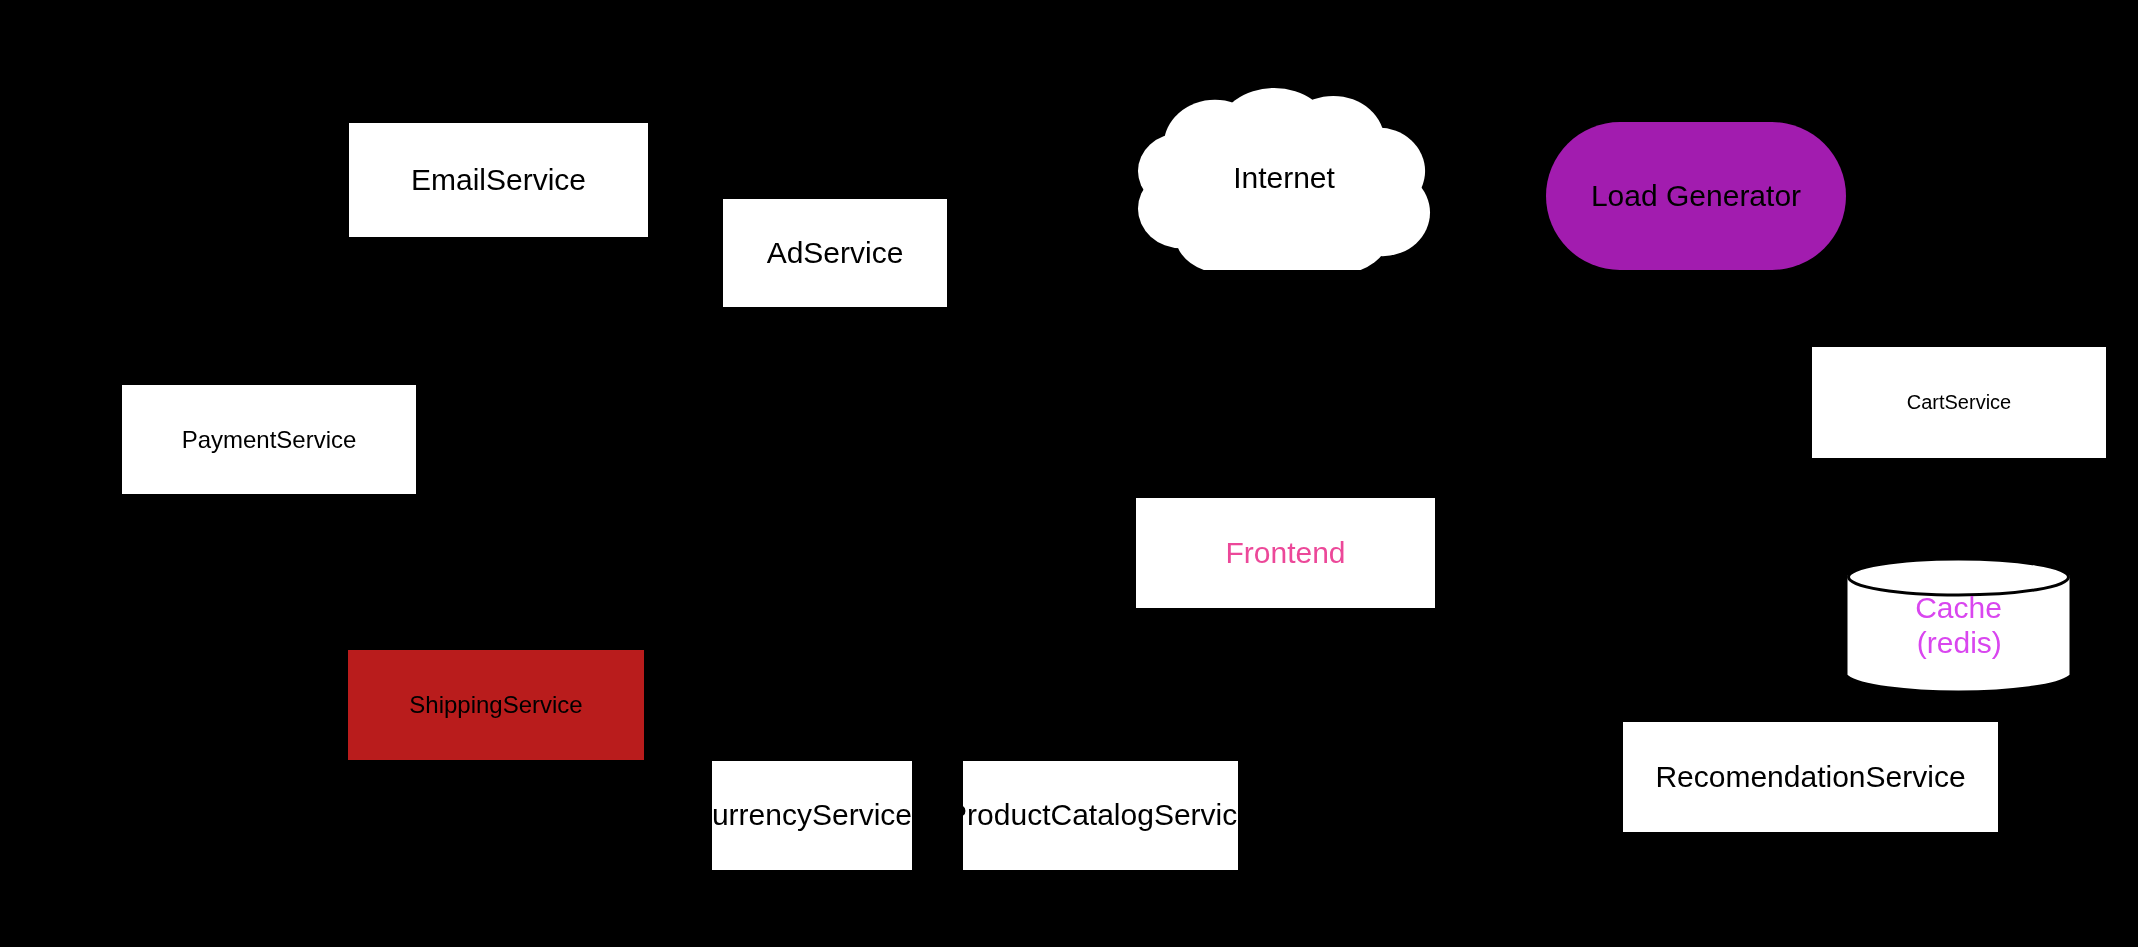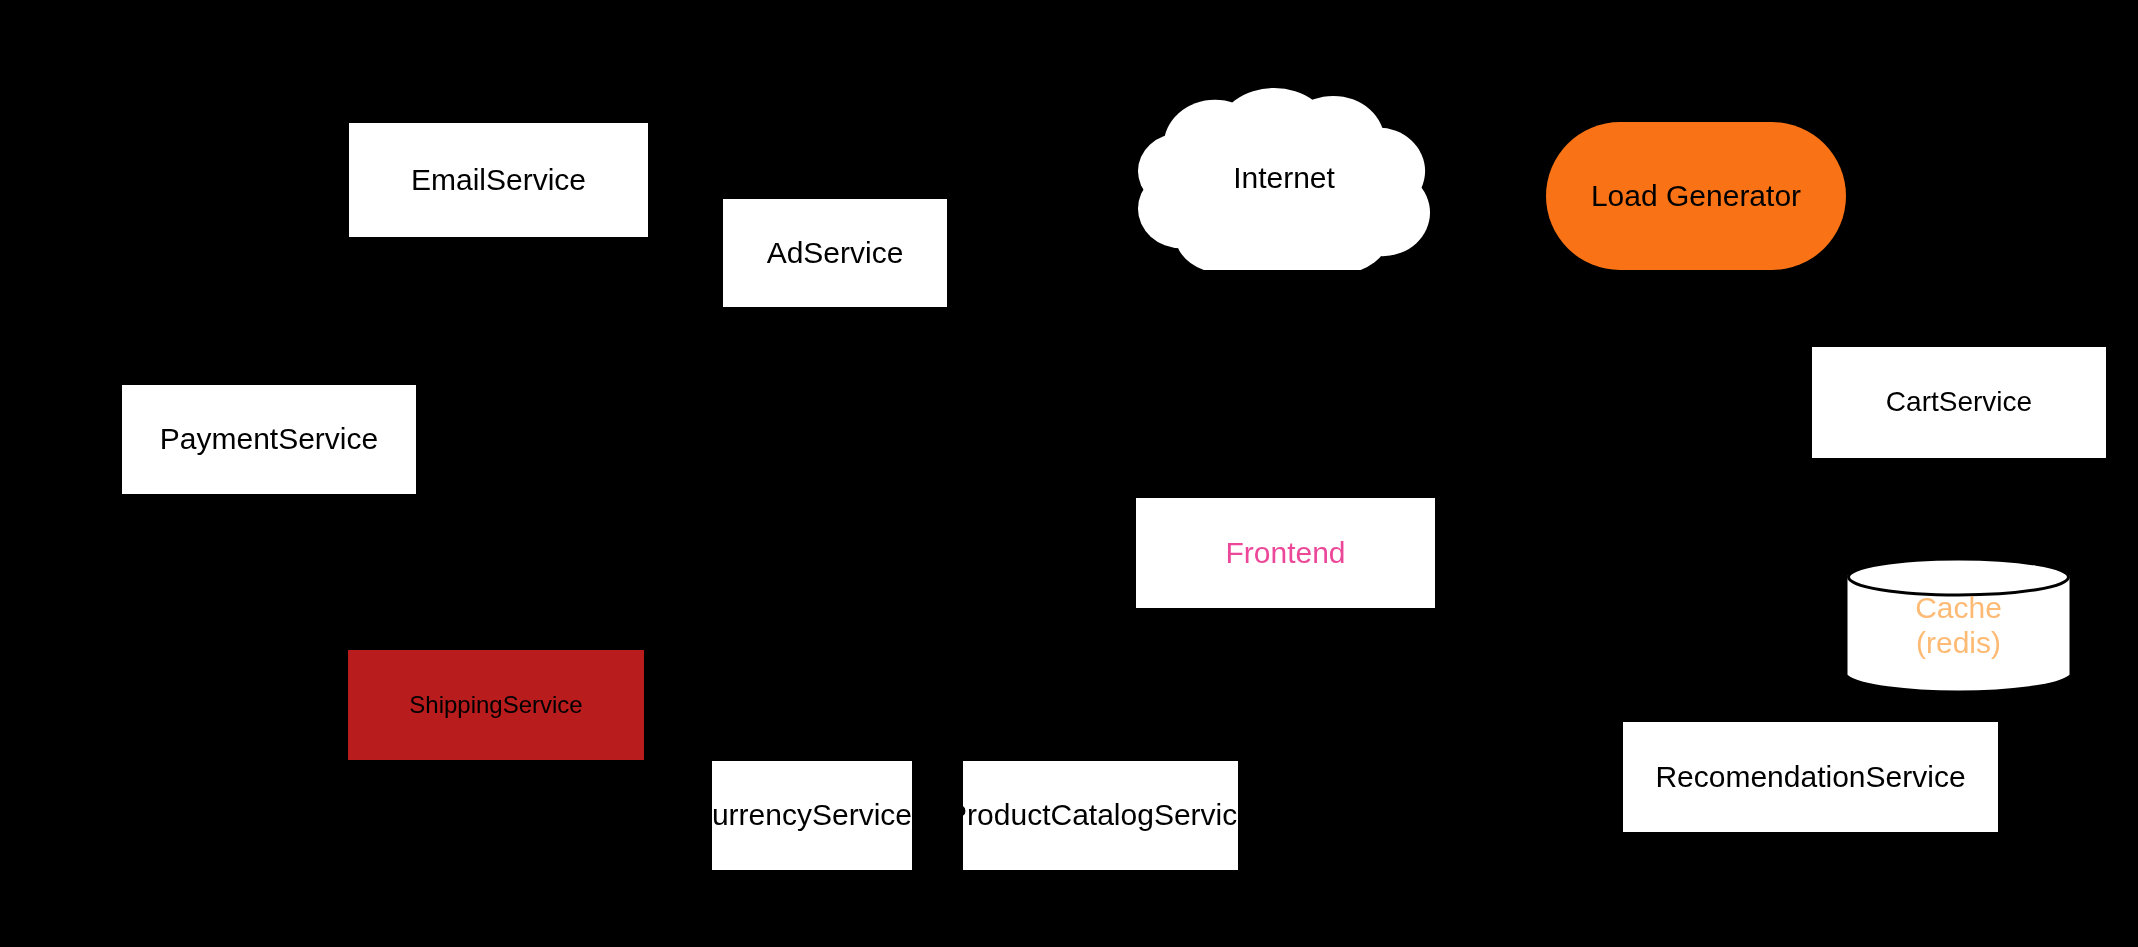--- a/index.html
+++ b/index.html
@@ -83,25 +83,25 @@
           <ellipse cx="245" cy="86" rx="48" ry="44"></ellipse>
           <ellipse cx="250" cy="128" rx="48" ry="44"></ellipse>
           <ellipse cx="205" cy="150" rx="52" ry="40"></ellipse>
           <ellipse cx="148" cy="160" rx="54" ry="36"></ellipse>
           <ellipse cx="92" cy="152" rx="52" ry="38"></ellipse>
           <ellipse cx="46" cy="124" rx="44" ry="40"></ellipse>
           <ellipse cx="44" cy="86" rx="42" ry="38"></ellipse>
           <ellipse cx="150" cy="100" rx="118" ry="72"></ellipse>
         </g>
       </svg><span class="node-label">Internet</span></div>
-    <div class="node pill" style="left: 1498px; top: 122px; width: 300px; height: 148px; font-size: 30px; color: rgb(0, 0, 0); background: #f97316;"><span class="node-label">Load Generator</span></div>
-    <div class="node rect" style="left: 74px; top: 385px; width: 294px; height: 109px; font-size: 30px; color: rgb(0, 0, 0); background: rgb(255, 255, 255);"><span class="node-label">PaymentService</span></div>
-    <div class="node rect" style="left: 1764px; top: 347px; width: 294px; height: 111px; font-size: 28px; color: rgb(0, 0, 0); background: rgb(255, 255, 255);"><span class="node-label">CartService</span></div>
+    <div class="node pill" style="left: 1498px; top: 122px; width: 300px; height: 148px; font-size: 30px; color: rgb(0, 0, 0); background: #a21caf;"><span class="node-label">Load Generator</span></div>
+    <div class="node rect" style="left: 74px; top: 385px; width: 294px; height: 109px; font-size: 24px; color: rgb(0, 0, 0); background: rgb(255, 255, 255);"><span class="node-label">PaymentService</span></div>
+    <div class="node rect" style="left: 1764px; top: 347px; width: 294px; height: 111px; font-size: 20px; color: rgb(0, 0, 0); background: rgb(255, 255, 255);"><span class="node-label">CartService</span></div>
     <div class="node rect" style="left: 1088px; top: 498px; width: 299px; height: 110px; font-size: 30px; color: #ec4899; background: rgb(255, 255, 255);"><span class="node-label">Frontend</span></div>
-    <div class="node cylinder" style="left: 1798px; top: 557px; width: 225px; height: 137px; font-size: 30px; color: #fdba74;"><svg class="cyl-svg" viewBox="0 0 225 137" preserveAspectRatio="none">
+    <div class="node cylinder" style="left: 1798px; top: 557px; width: 225px; height: 137px; font-size: 30px; color: #d946ef; text-align: right;"><svg class="cyl-svg" viewBox="0 0 225 137" preserveAspectRatio="none">
         <path d="M3,20 L3,117 A112,19 0 0 0 222,117 L222,20 Z" fill="#ffffff" stroke="#ffffff" stroke-width="3"></path>
         <ellipse cx="112.5" cy="20" rx="110" ry="18" fill="#ffffff" stroke="#000000" stroke-width="3"></ellipse>
       </svg><span class="node-label">Cache
 (redis)</span></div>
     <div class="node rect" style="left: 300px; top: 650px; width: 296px; height: 110px; font-size: 24px; color: rgb(0, 0, 0); background: #b91c1c;"><span class="node-label">ShippingService</span></div>
     <div class="node rect" style="left: 1575px; top: 722px; width: 375px; height: 110px; font-size: 30px; color: rgb(0, 0, 0); background: rgb(255, 255, 255);"><span class="node-label">RecomendationService</span></div>
     <div class="node rect" style="left: 664px; top: 761px; width: 200px; height: 109px; font-size: 30px; color: rgb(0, 0, 0); background: rgb(255, 255, 255); justify-content: flex-end;"><span class="node-label">CurrencyService</span></div>
     <div class="node rect" style="left: 915px; top: 761px; width: 275px; height: 109px; font-size: 30px; color: rgb(0, 0, 0); background: rgb(255, 255, 255);"><span class="node-label">ProductCatalogService</span></div>
   </div>
 

